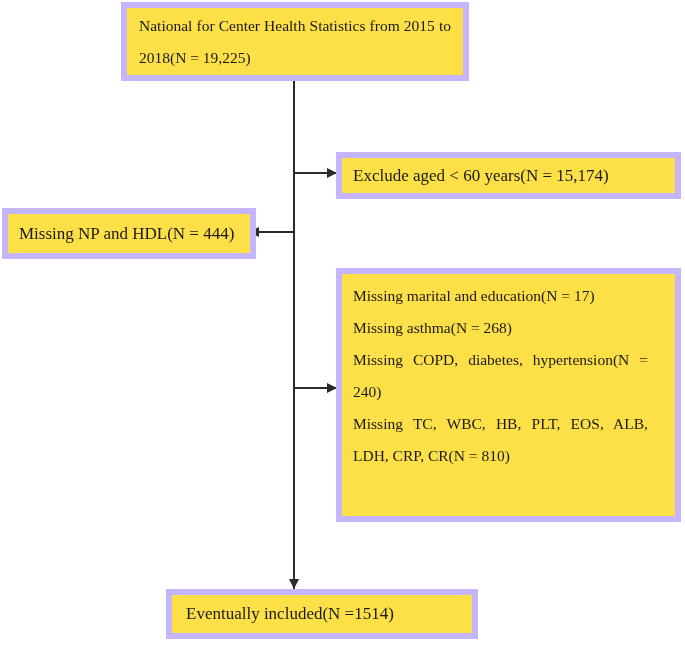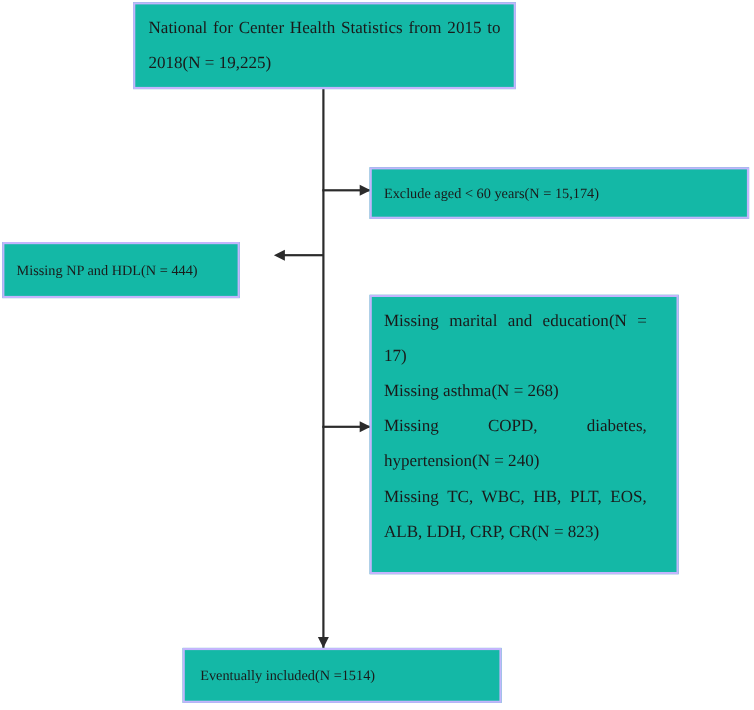--- a/index.html
+++ b/index.html
@@ -15,28 +15,28 @@
     overflow: hidden;
   }
   #flowchart {
     position: relative;
     width: 685px;
     height: 645px;
   }
   .box {
     position: absolute;
     box-sizing: border-box;
-    border: 2px solid #c4b5fd;
-    background: #14b8a6;
+    border: 6px solid #c4b5fd;
+    background: #fde047;
     display: flex;
     flex-direction: column;
     justify-content: center;
   }
   .box .line {
-    font-size: 13px;
+    font-size: 17px;
     line-height: 32px;
     white-space: nowrap;
   }
   .box .para {
     font-size: 15.5px;
     line-height: 32px;
     text-align: justify;
     text-align-last: left;
     -moz-text-align-last: left;
   }
@@ -50,37 +50,37 @@
   }
   #box-exclude-age {
     left: 336px;
     top: 152px;
     width: 345px;
     height: 47px;
     padding: 0 11px;
   }
   #box-missing-np-hdl {
     left: 2px;
-    top: 220px;
-    width: 216px;
+    top: 208px;
+    width: 254px;
     height: 51px;
     padding: 0 11px;
   }
   #box-missing-covariates {
     left: 336px;
     top: 268px;
-    width: 281px;
+    width: 345px;
     height: 254px;
     padding: 6px 27px 0 11px;
     justify-content: flex-start;
   }
   #box-included {
     left: 166px;
     top: 589px;
-    width: 290px;
+    width: 312px;
     height: 50px;
     padding: 0 14px;
   }
   
   .conn {
     position: absolute;
     background: #2b2b2b;
   }
   .vline { width: 2px; }
   .hline { height: 2px; }
@@ -167,20 +167,20 @@
   </div>
 
   <div class="box" id="box-missing-np-hdl">
     <div class="line">Missing NP and HDL(N = 444)</div>
   </div>
 
   <div class="box" id="box-missing-covariates">
     <div class="para">Missing marital and education(N = 17)</div>
     <div class="para">Missing asthma(N = 268)</div>
     <div class="para">Missing COPD, diabetes, hypertension(N = 240)</div>
-    <div class="para">Missing TC, WBC, HB, PLT, EOS, ALB, LDH, CRP, CR(N = 823)</div>
+    <div class="para">Missing TC, WBC, HB, PLT, EOS, ALB, LDH, CRP, CR(N = 810)</div>
   </div>
 
   <div class="box" id="box-included">
     <div class="line">Eventually included(N =1514)</div>
   </div>
 
 </div>
 
 </body></html>

